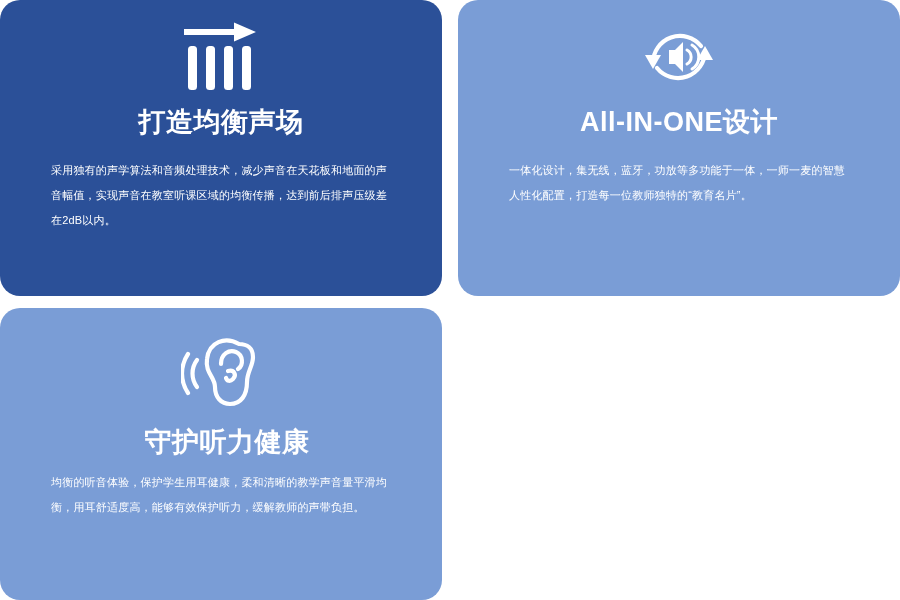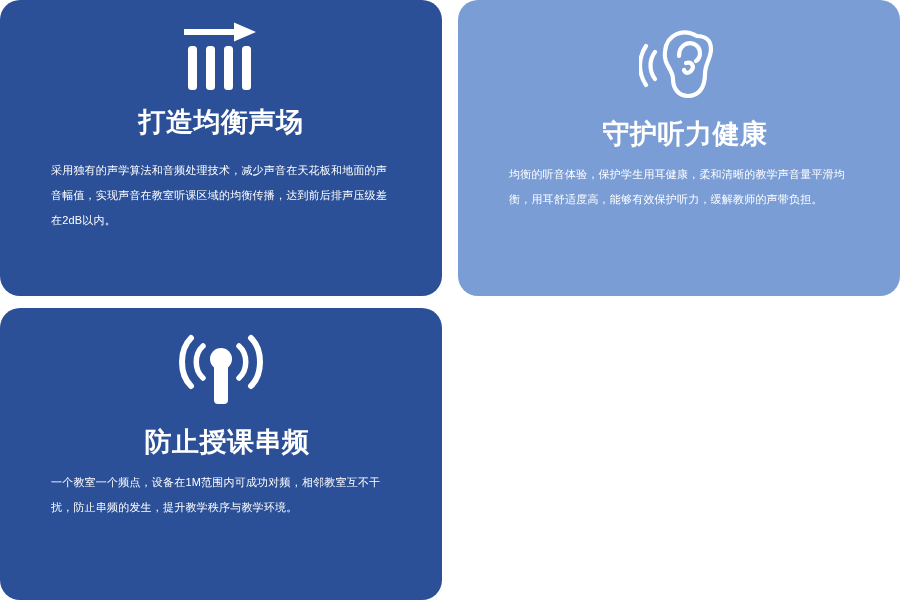--- a/index.html
+++ b/index.html
@@ -88,20 +88,45 @@
         <rect x="6" y="24" width="9" height="44" rx="3.5" fill="#ffffff"></rect>
         <rect x="24" y="24" width="9" height="44" rx="3.5" fill="#ffffff"></rect>
         <rect x="42" y="24" width="9" height="44" rx="3.5" fill="#ffffff"></rect>
         <rect x="60" y="24" width="9" height="44" rx="3.5" fill="#ffffff"></rect>
       </svg>
     </div>
     <div class="card-title">打造均衡声场</div>
     <div class="card-desc">采用独有的声学算法和音频处理技术，减少声音在天花板和地面的声音幅值，实现声音在教室听课区域的均衡传播，达到前后排声压级差在2dB以内。</div>
   </div>
 
+  <div class="feature-card card-light">
+    <div class="card-icon">
+      <svg width="80" height="76" viewBox="0 0 80 76" aria-hidden="true">
+        <g fill="none" stroke="#ffffff" stroke-width="4.2" stroke-linecap="round">
+
+          <path d="M14 44 A27 27 0 0 1 62 27"></path>
+
+          <path d="M66 32 A27 27 0 0 1 18 49"></path>
+        </g>
+
+        <polygon points="6,36 22,36 14,50" fill="#ffffff"></polygon>
+
+        <polygon points="58,41 74,41 66,27" fill="#ffffff"></polygon>
+
+        <path d="M30 31 L36 31 L44 23 L44 53 L36 45 L30 45 Z" fill="#ffffff"></path>
+
+        <g fill="none" stroke="#ffffff" stroke-width="3" stroke-linecap="round">
+          <path d="M48 31 A8 8 0 0 1 48 45"></path>
+          <path d="M53 26 A14 14 0 0 1 53 50"></path>
+        </g>
+      </svg>
+    </div>
+    <div class="card-title">All-IN-ONE设计</div>
+    <div class="card-desc">一体化设计，集无线，蓝牙，功放等多功能于一体，一师一麦的智慧人性化配置，打造每一位教师独特的“教育名片”。</div>
+  </div>
 
   <div class="feature-card card-light row2">
     <div class="card-icon">
       <svg width="80" height="78" viewBox="0 0 80 78" aria-hidden="true">
         <g fill="none" stroke="#ffffff" stroke-width="4.2" stroke-linecap="round" stroke-linejoin="round">
 
           <path d="M58 12
                    C44 4, 28 10, 26 27
                    C24 41, 34 45, 34 55
                    C34 65, 40 72, 49 72
@@ -115,33 +140,14 @@
 
           <path d="M16 28 C10 36, 10 47, 16 55"></path>
           <path d="M7 22 C-1 34, -1 49, 7 61"></path>
         </g>
       </svg>
     </div>
     <div class="card-title">守护听力健康</div>
     <div class="card-desc">均衡的听音体验，保护学生用耳健康，柔和清晰的教学声音量平滑均衡，用耳舒适度高，能够有效保护听力，缓解教师的声带负担。</div>
   </div>
 
-  <div class="feature-card card-dark row2">
-    <div class="card-icon">
-      <svg width="84" height="76" viewBox="0 0 84 76" aria-hidden="true">
-
-        <circle cx="42" cy="26" r="11" fill="#ffffff"></circle>
-        <rect x="35" y="26" width="14" height="45" rx="4" fill="#ffffff"></rect>
-        <g fill="none" stroke="#ffffff" stroke-linecap="round">
-
-          <path d="M24 13 C15 21, 15 37, 24 45" stroke-width="5.5"></path>
-          <path d="M60 13 C69 21, 69 37, 60 45" stroke-width="5.5"></path>
-
-          <path d="M12 5 C0 17, 0 41, 12 53" stroke-width="6"></path>
-          <path d="M72 5 C84 17, 84 41, 72 53" stroke-width="6"></path>
-        </g>
-      </svg>
-    </div>
-    <div class="card-title">防止授课串频</div>
-    <div class="card-desc">一个教室一个频点，设备在1M范围内可成功对频，相邻教室互不干扰，防止串频的发生，提升教学秩序与教学环境。</div>
-  </div>
 
 </div>
 
 </body></html>

